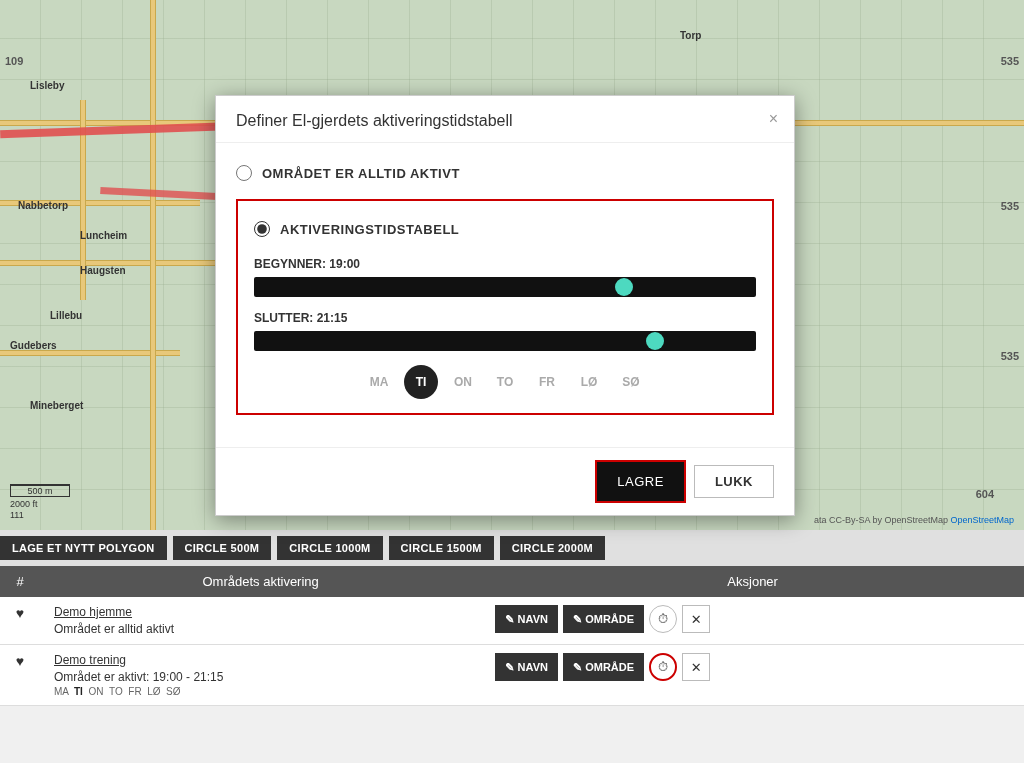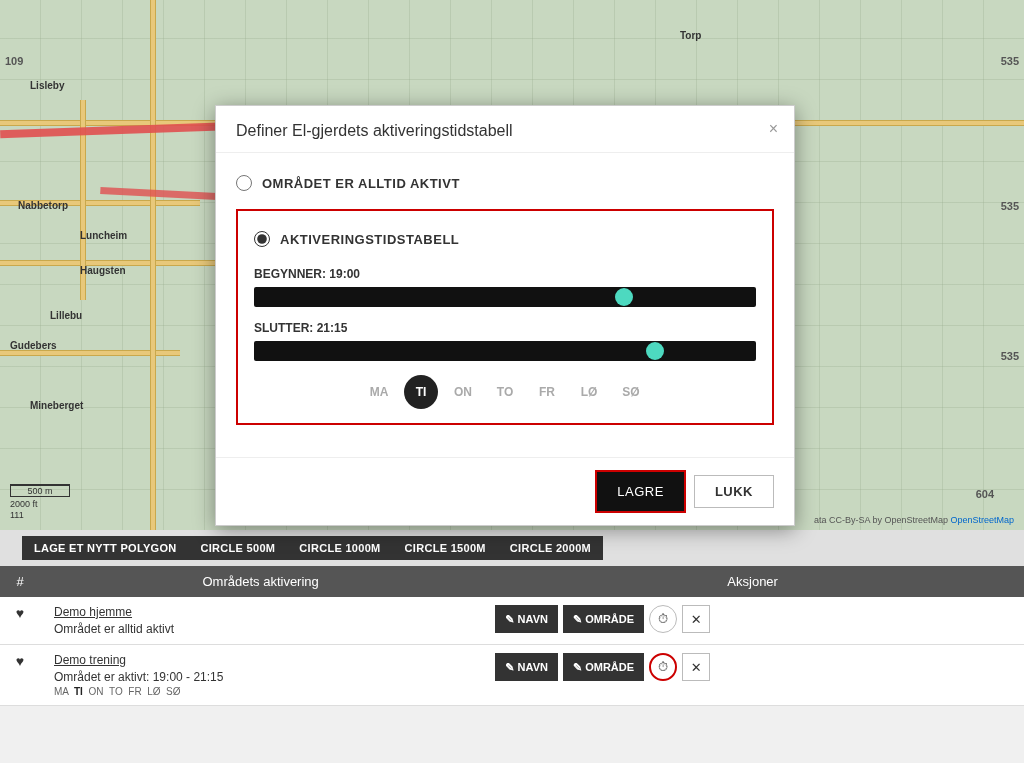--- a/index.html
+++ b/index.html
@@ -70,21 +70,20 @@
     }
     #modal {
       position: absolute;
       top: 95px;
       left: 215px;
       width: 580px;
       background: #fff;
       border: 1px solid #ccc;
       box-shadow: 0 4px 20px rgba(0,0,0,0.4);
       z-index: 100;
-      margin-top: 10px;
     }
     #modal-header {
       padding: 16px 20px 12px 20px;
       border-bottom: 1px solid #eee;
       position: relative;
     }
     #modal-title {
       font-size: 16px;
       font-weight: normal;
       color: #333;
@@ -201,21 +200,22 @@
 
     
     #bottom-panel {
       position: absolute;
       top: 530px;
       left: 0; right: 0; bottom: 0;
       background: #f0f0f0;
     }
     #toolbar {
       display: flex;
-      padding: 6px 22px;
+      gap: 6px;
+      padding: 6px 0;
       background: #e0e0e0;
     }
     .toolbar-btn {
       background: #333;
       color: #fff;
       border: none;
       padding: 6px 12px;
       font-size: 11px;
       font-weight: bold;
       cursor: pointer;

